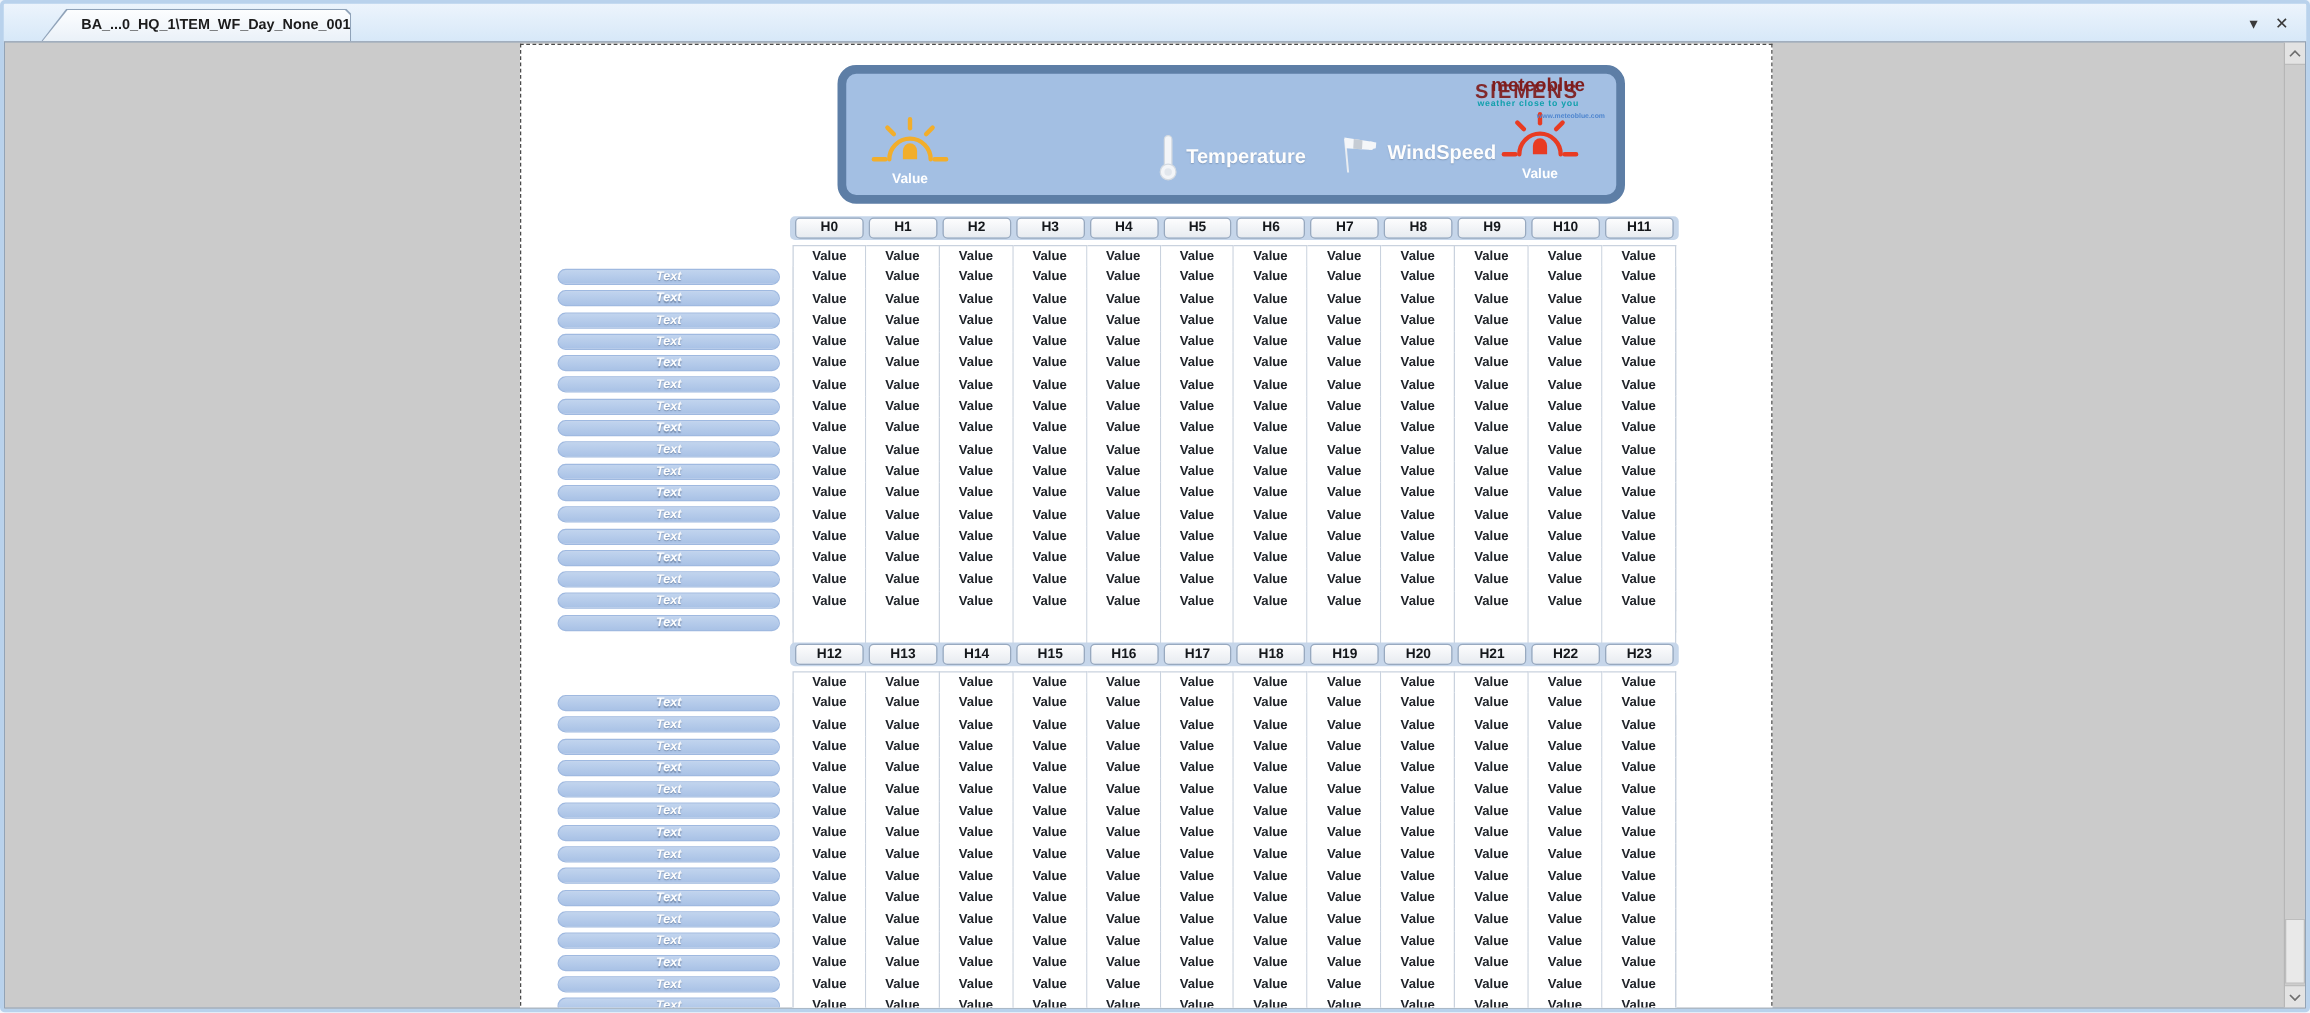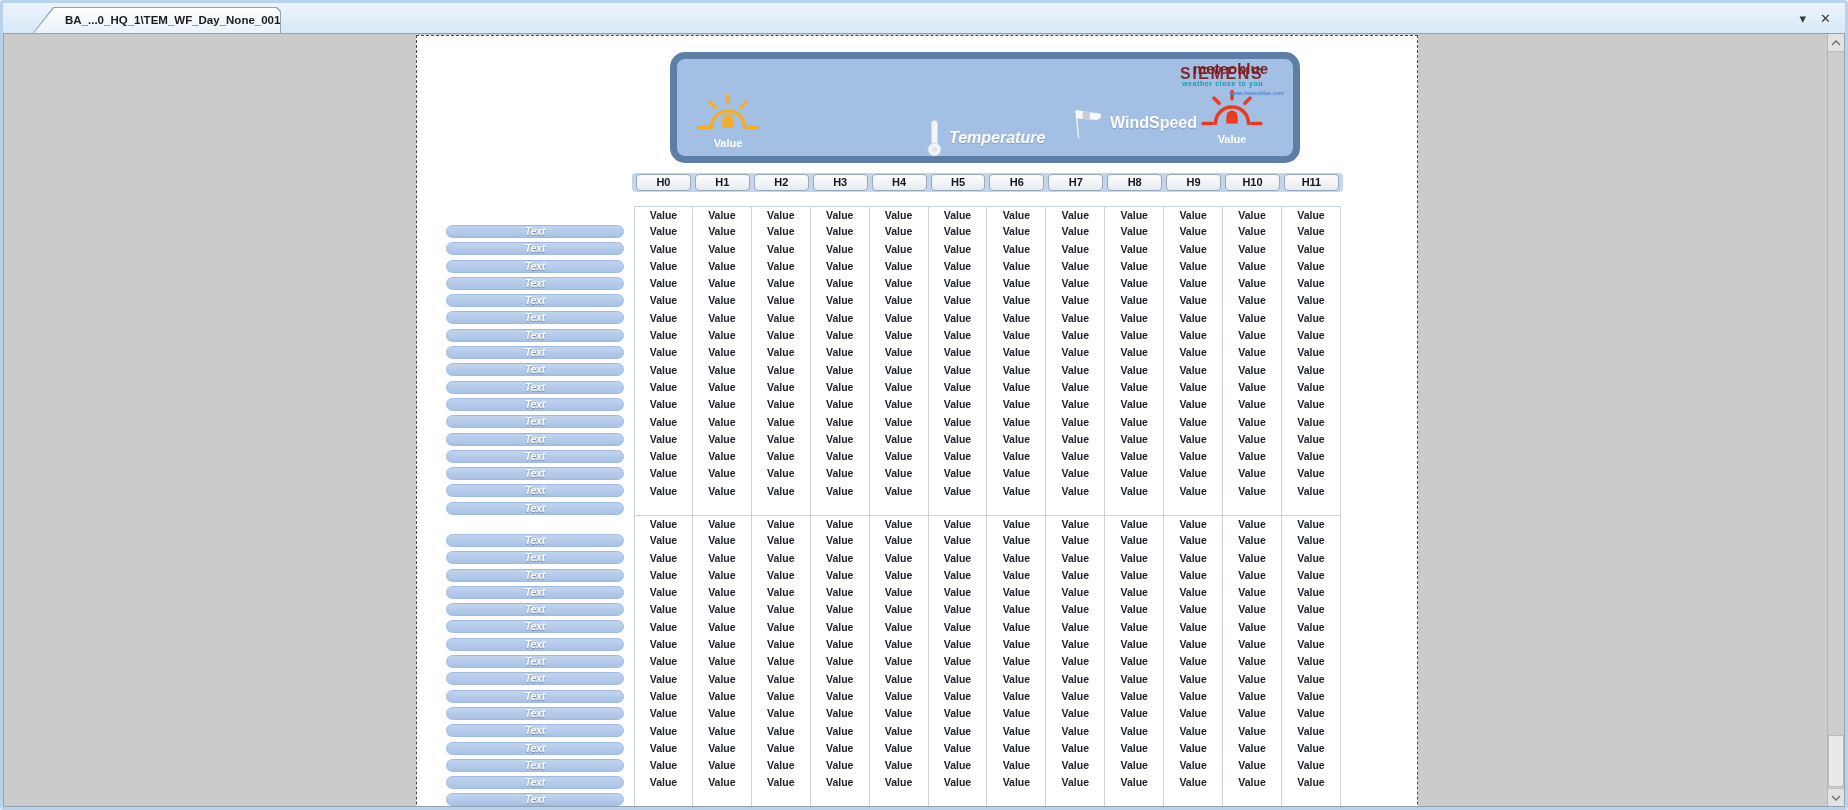--- a/index.html
+++ b/index.html
@@ -45,38 +45,38 @@
 
   
   .panel { position:absolute; left:253px; top:16px; width:630px; height:111px;
            border:7px solid #5d7ea6; border-radius:15px; background:#a3bfe3; }
   .sunblock { position:absolute; width:74px; text-align:center; }
   .sunblock.sunrise { left:14px; top:33px; }
   .sunblock.sunset  { left:518px; top:29px; }
   .sun-label { margin-top:1px; font-size:11px; font-weight:bold; color:#fff; }
   .metric { position:absolute; display:flex; align-items:center; gap:7px; }
   .metric-label { font-size:16px; font-weight:bold; color:#fdfdfd; text-shadow:0 1px 1px rgba(70,90,120,.35); }
-  .metric.temp { left:250px; top:60px;font-style:italic; }
+  .metric.temp { left:250px; top:48px; }
   .metric.wind { left:394px; top:48px; }
 
   
   .logo { position:absolute; right:7px; top:1px; width:106px; height:42px; }
   .lg-brand   { position:absolute; top:0; left:13px; font-size:15px; font-weight:bold; color:#7f1d1d; }
   .lg-overlay { position:absolute; top:5px; left:0; font-size:16px; font-weight:bold;
                 color:#7f1d1d; letter-spacing:1.6px; opacity:.92; }
   .lg-tagline { position:absolute; top:20px; left:2px; font-size:7px; font-weight:bold;
                 color:#12a0ad; letter-spacing:.6px; white-space:nowrap; }
   .lg-url     { position:absolute; top:30px; right:2px; font-size:5.5px; font-weight:bold; color:#4f86cf; }
 
   
   .htable { position:absolute; left:29px; width:895px; }
   .htable.t1 { top:138px; }
   .htable.t2 { top:479px; }
   .trow { display:grid; grid-template-columns:178px 10px repeat(12, 58.92px); height:17.3px; position:relative; }
-  .trow.thead { height:17px; margin-bottom:15px; }
+  .trow.thead { height:17px; margin-bottom:5px; }
   .hstrip { position:absolute; left:186px; right:-2px; top:-1px; bottom:-1px;
             background:#c6d6ea; border-radius:4px; }
   .hcell { position:relative; margin:0 2px; border:1px solid #98a9bf; border-radius:4px;
            background:linear-gradient(#fdfdfe,#e7ebf0); font-size:11px; font-weight:bold;
            color:#15181c; text-align:center; line-height:14px; }
   .pill { margin:19px 0; border-radius:8px; border:1px solid #9fb9e0;
           background:linear-gradient(#c1d4ee,#a9c2e6);
           display:flex; align-items:center; justify-content:center;
           font-size:10px; font-style:italic; font-weight:bold; color:#fff;
           text-shadow:0 1px 1px rgba(70,90,120,.55); }
@@ -459,20 +459,37 @@
               <div class="cell">Value</div>
               <div class="cell">Value</div>
               <div class="cell">Value</div>
               <div class="cell">Value</div>
               <div class="cell">Value</div>
               <div class="cell">Value</div>
               <div class="cell">Value</div>
             </div>
           </div>
         <div class="htable t2" id="table-1">
+            <div class="trow thead">
+              <div class="hstrip"></div>
+              <span></span>
+              <span></span>
+              <div class="hcell">H12</div>
+              <div class="hcell">H13</div>
+              <div class="hcell">H14</div>
+              <div class="hcell">H15</div>
+              <div class="hcell">H16</div>
+              <div class="hcell">H17</div>
+              <div class="hcell">H18</div>
+              <div class="hcell">H19</div>
+              <div class="hcell">H20</div>
+              <div class="hcell">H21</div>
+              <div class="hcell">H22</div>
+              <div class="hcell">H23</div>
+            </div>
             <div class="trow rfirst">
               <div class="pill">Text</div>
               <span></span>
               <div class="cell cfirst">Value</div>
               <div class="cell">Value</div>
               <div class="cell">Value</div>
               <div class="cell">Value</div>
               <div class="cell">Value</div>
               <div class="cell">Value</div>
               <div class="cell">Value</div>

